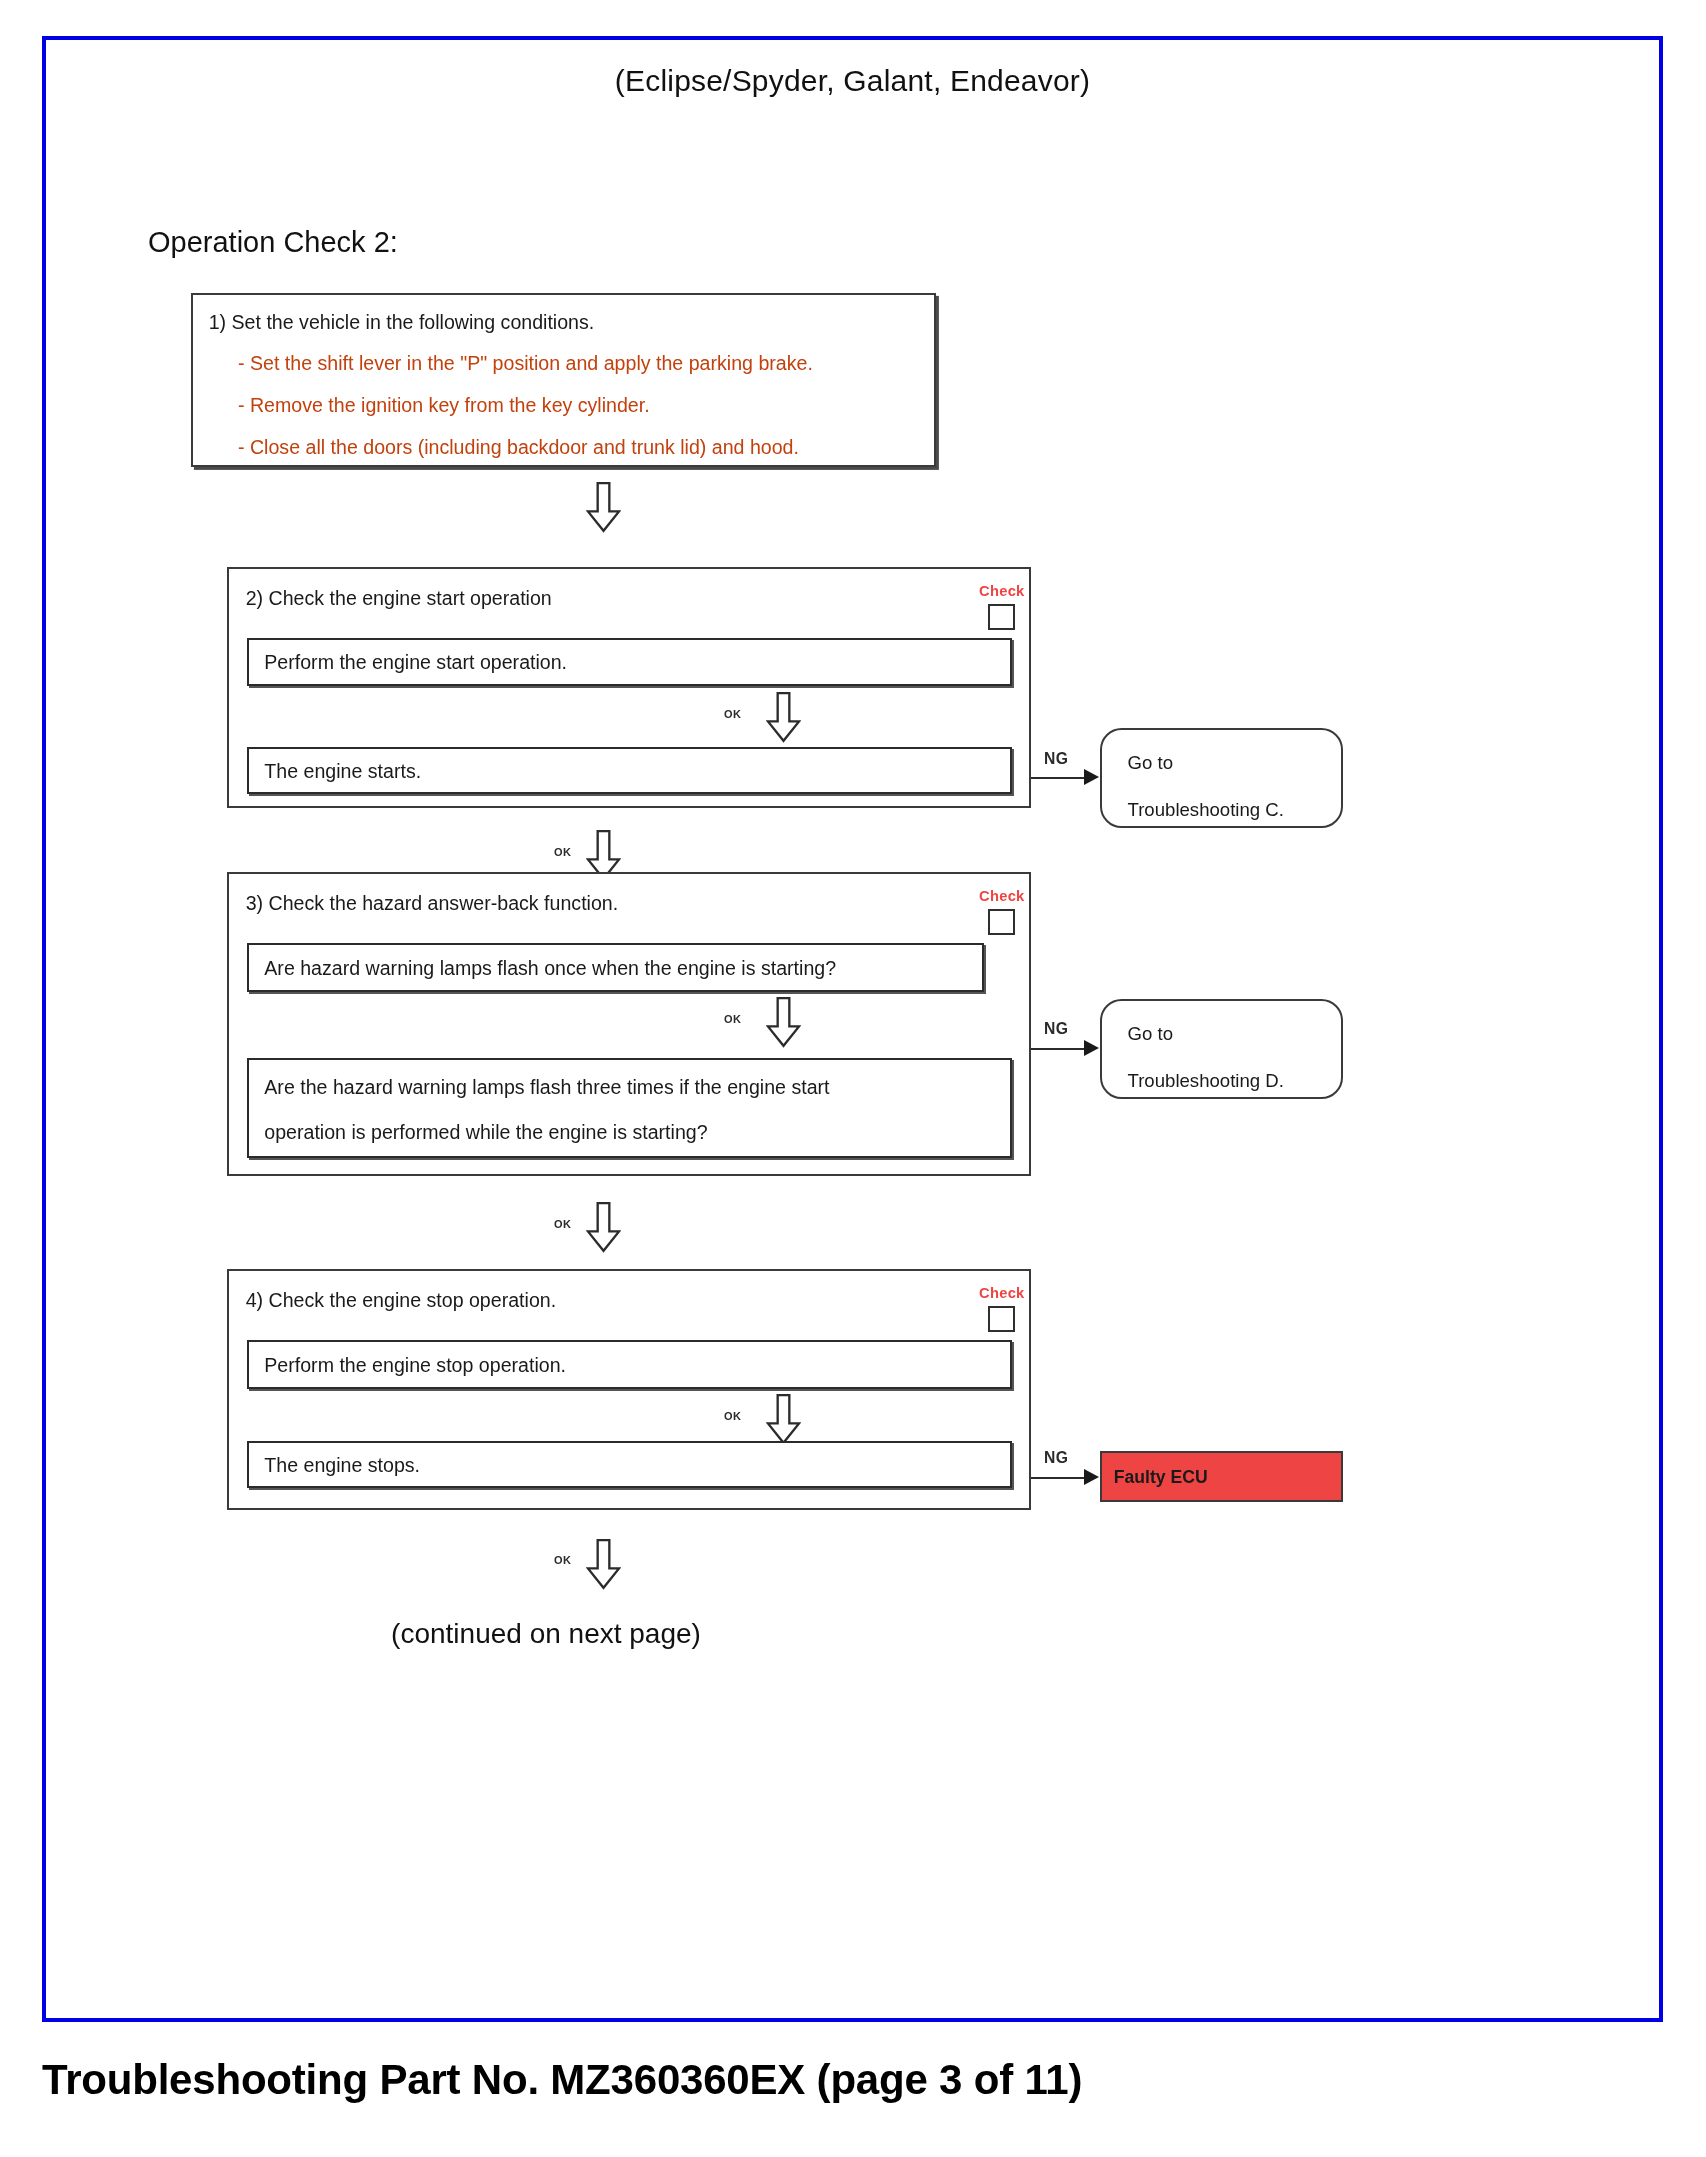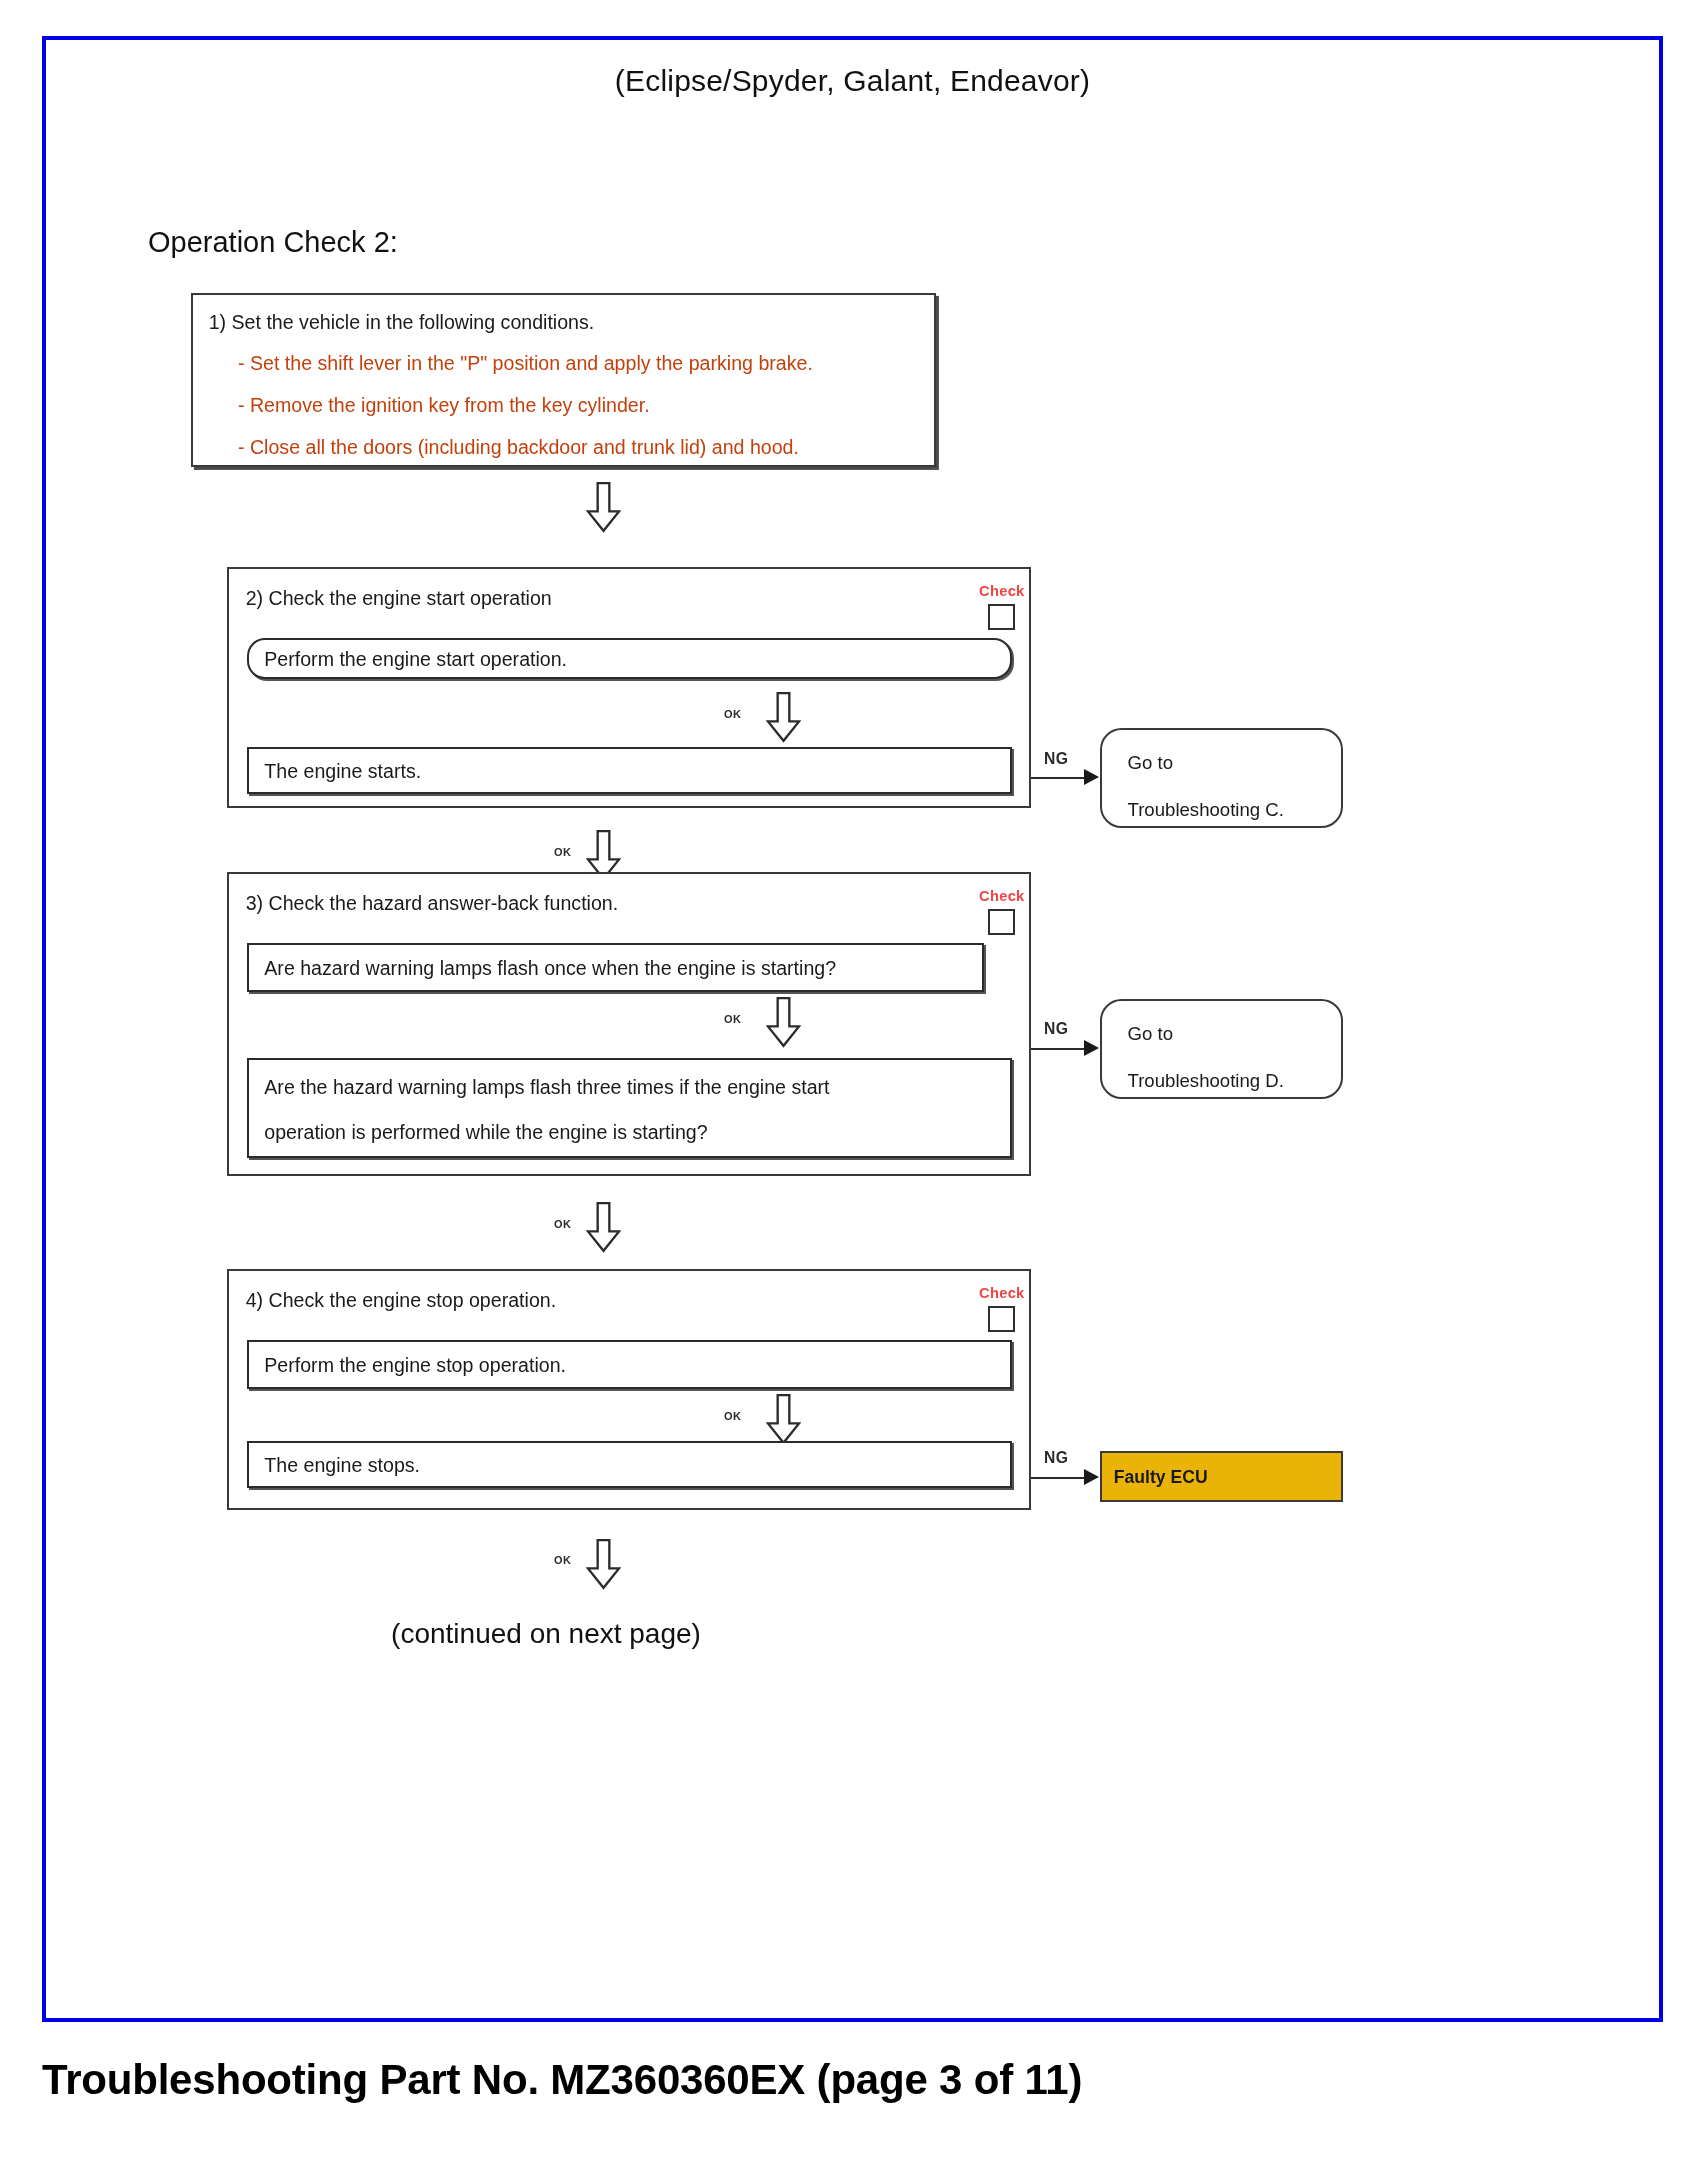--- a/index.html
+++ b/index.html
@@ -159,21 +159,21 @@
     font-size: 18.6px;
     color: #1a1a1a;
     white-space: nowrap;
   }
   .goto-box .g1 { top: 21.6px; }
   .goto-box .g2 { top: 69px; }
 
   .plain-box {
     position: absolute;
     border: 2.9px solid #3a3a3a;
-    background: #eab308;
+    background: #ef4444;
   }
   .plain-box .p1 {
     position: absolute;
     left: 11.8px;
     top: 50%;
     transform: translateY(-50%);
     font-size: 17.6px;
     font-weight: bold;
     color: #1a1a1a;
     white-space: nowrap;
@@ -225,21 +225,21 @@
     </div>
 
     <div class="step-box" style="left:181px; top:527px; width:804px; height:241px;">
       <div class="step-label" style="left:16.7px; top:17.6px;">2) Check the engine start operation</div>
 
       <div class="check-group" style="left:750px; top:13.7px; width:59px; height:57px;">
         <span class="check-word">Check</span>
         <span class="check-box"></span>
       </div>
 
-      <div class="inner-box single" style="left:17.6px; top:69px; width:765px; height:41px;border-radius:18px;">
+      <div class="inner-box single" style="left:17.6px; top:69px; width:765px; height:48px;">
         <span class="txt">Perform the engine start operation.</span>
       </div>
 
       <div class="ok-tag" style="left:495px; top:139px;">OK</div>
       <div class="down-arrow" style="left:537px; top:123px;">
         <svg viewBox="0 0 36 52" xmlns="http://www.w3.org/2000/svg">
           <polygon points="12,1 24,1 24,30 34,30 18,50 2,30 12,30" fill="#ffffff" stroke="#2b2b2b" stroke-width="2.4"></polygon>
         </svg>
       </div>
 

